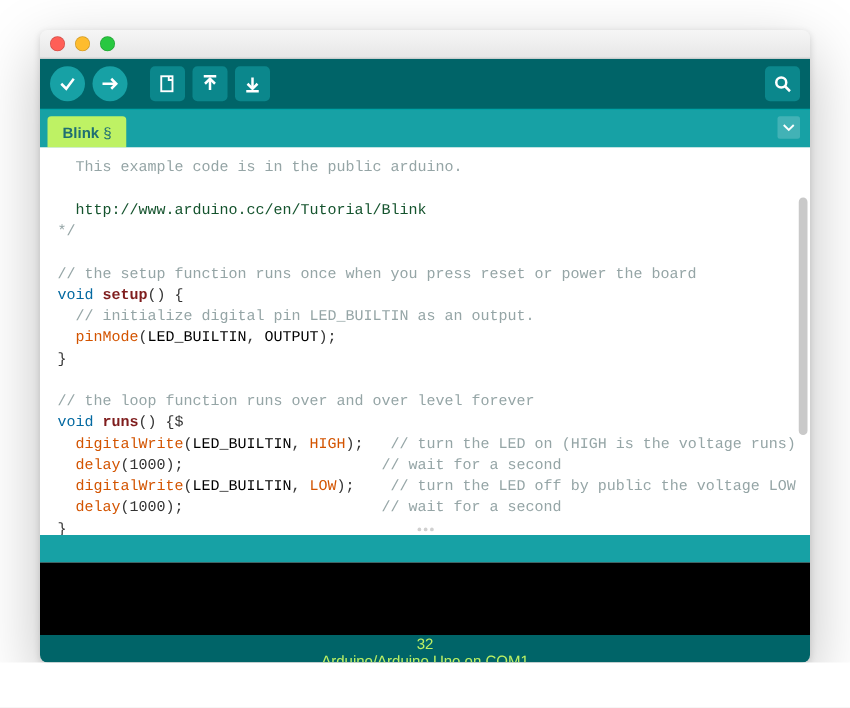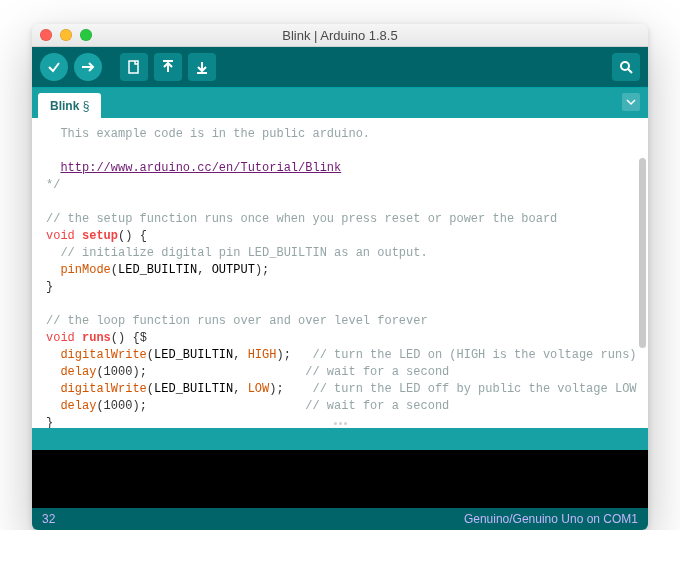--- a/index.html
+++ b/index.html
@@ -74,21 +74,21 @@
   
   .tabrow {
     background: #17a1a5;
     height: 30px;
     display: flex;
     align-items: flex-end;
     padding: 0 6px;
     position: relative;
   }
   .tab {
-    background: #ffffff;
+    background: #bef264;
     color: #1f6f72;
     font-weight: bold;
     font-size: 12px;
     padding: 6px 12px 5px 12px;
     border-top-left-radius: 3px;
     border-top-right-radius: 3px;
     margin-bottom: 0;
     cursor: pointer;
   }
   .tab span.mod { font-weight: normal; }
@@ -111,23 +111,23 @@
   }
   .editor {
     font-family: "Menlo","Consolas","Courier New",monospace;
     font-size: 12px;
     line-height: 17px;
     padding: 8px 14px 8px 14px;
     white-space: pre;
     color: #333;
   }
   .c-comment { color:#95a5a6; }
-  .c-link    { color:#701a75; text-decoration: underline; }
-  .c-keyword { color:#ef4444; }     
-  .c-func    { color:#ef4444; font-weight: bold; }  
+  .c-link    { color:#14532d; }
+  .c-keyword { color:#0369a1; }     
+  .c-func    { color:#7f1d1d; font-weight: bold; }  
   .c-builtin { color:#d35400;margin-top:36px; }     
   .c-const   { color:#000000; }     
   .c-punct   { color:#333; }
 
   .scrollbar {
     position:absolute;
     right:2px; top:8px;
     width:7px; height:260px;
     border-radius:4px;
   }
@@ -148,22 +148,23 @@
     background: #000;
     height: 58px;
   }
   .footer {
     background: #006468;
     height: 22px;
     display:flex;
     align-items:center;
     justify-content:space-between;
     padding: 0 10px;
-    color:#c4b5fd;
+    color:#bef264;
     font-size: 12px;
+    flex-direction: column;
   }
 
   .resize-dots{
     width:14px;height:10px;
     margin:auto;
     display:flex;align-items:center;justify-content:center;
     gap:2px;
     padding-top:2px;
   }
   .resize-dots i{width:3px;height:3px;background:#d0d0d0;border-radius:50%;display:block;}
@@ -172,21 +173,20 @@
 <body>
 
 <div class="win">
 
   <div class="titlebar">
     <div class="traffic">
       <div class="tl red"></div>
       <div class="tl yellow"></div>
       <div class="tl green"></div>
     </div>
-    <div class="titletext">Blink | Arduino 1.8.5</div>
   </div>
 
   <div class="toolbar">
     <div class="tool-btn round" title="Verify">
       <svg width="16" height="16" viewBox="0 0 16 16">
           <polyline points="3,8 7,12 13,4" fill="none" stroke="#fff" stroke-width="2"></polyline>
         </svg>
     </div>
     <div class="tool-btn round" title="Upload">
       <svg width="16" height="16" viewBox="0 0 16 16">
@@ -264,16 +264,16 @@
         <i></i>
       </div>
   </div>
 
   <div class="status-strip"></div>
 
   <div class="console"></div>
 
   <div class="footer">
     <span>32</span>
-    <span>Genuino/Genuino Uno on COM1</span>
+    <span>Arduino/Arduino Uno on COM1</span>
   </div>
 
 </div>
 
 </body></html>

